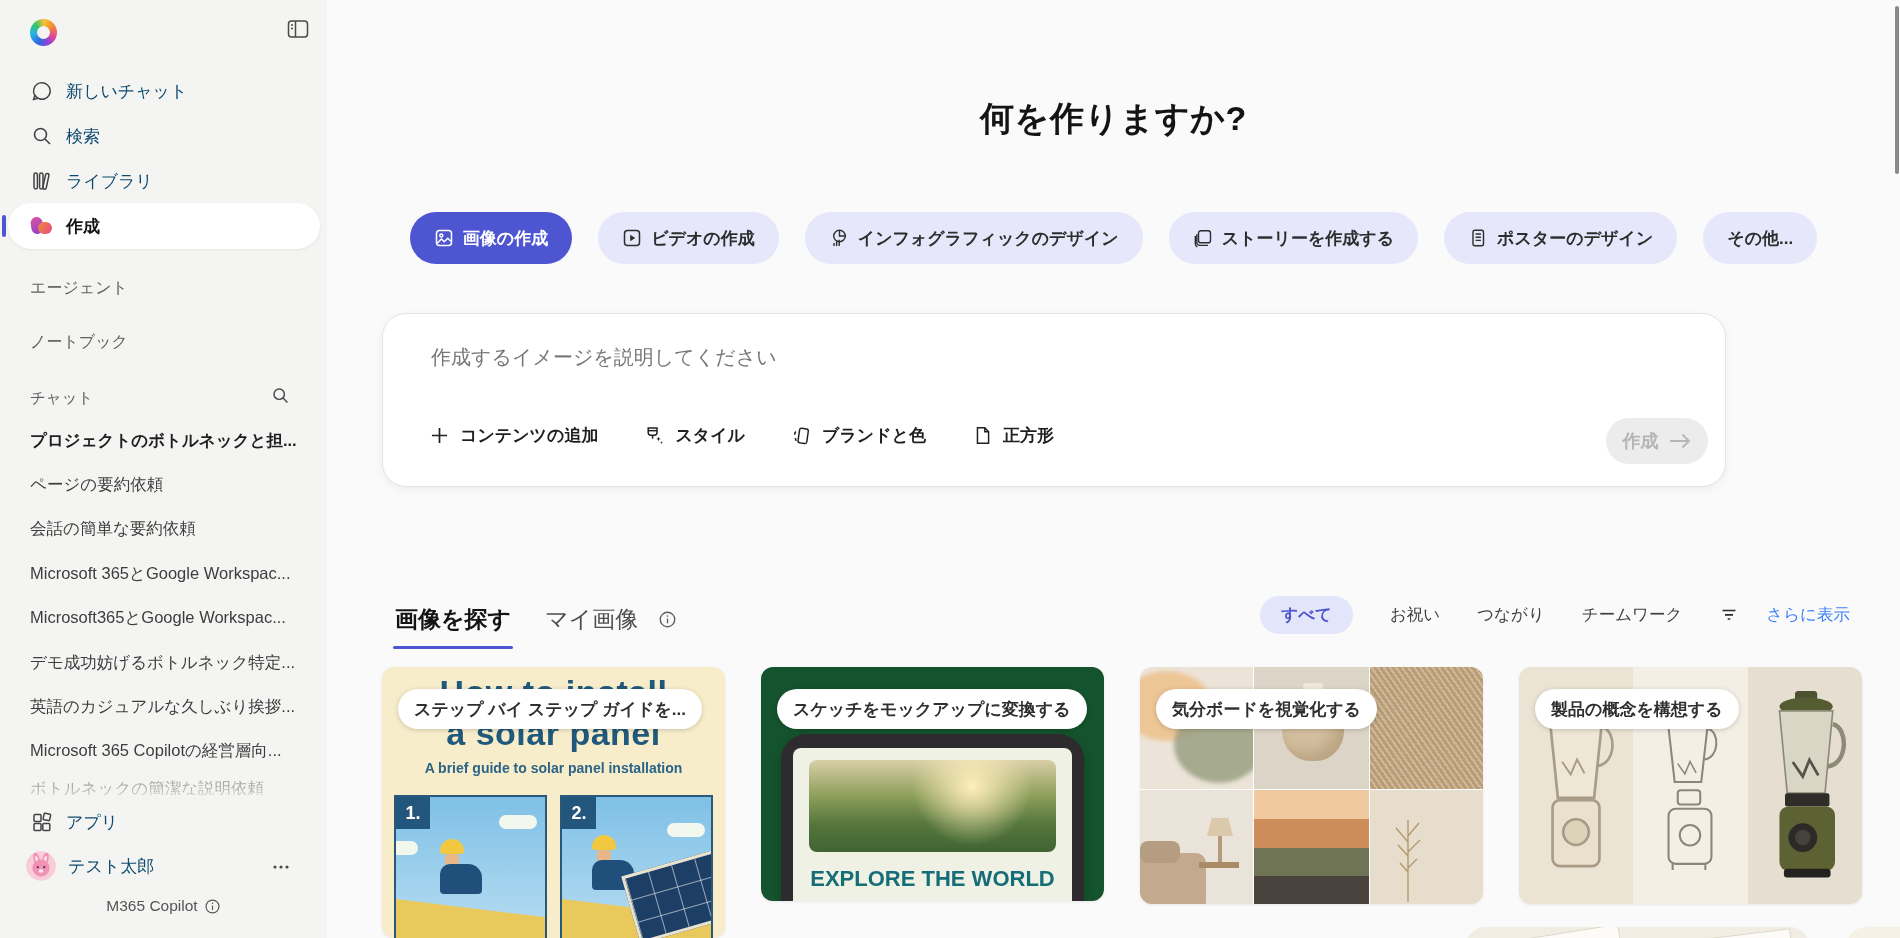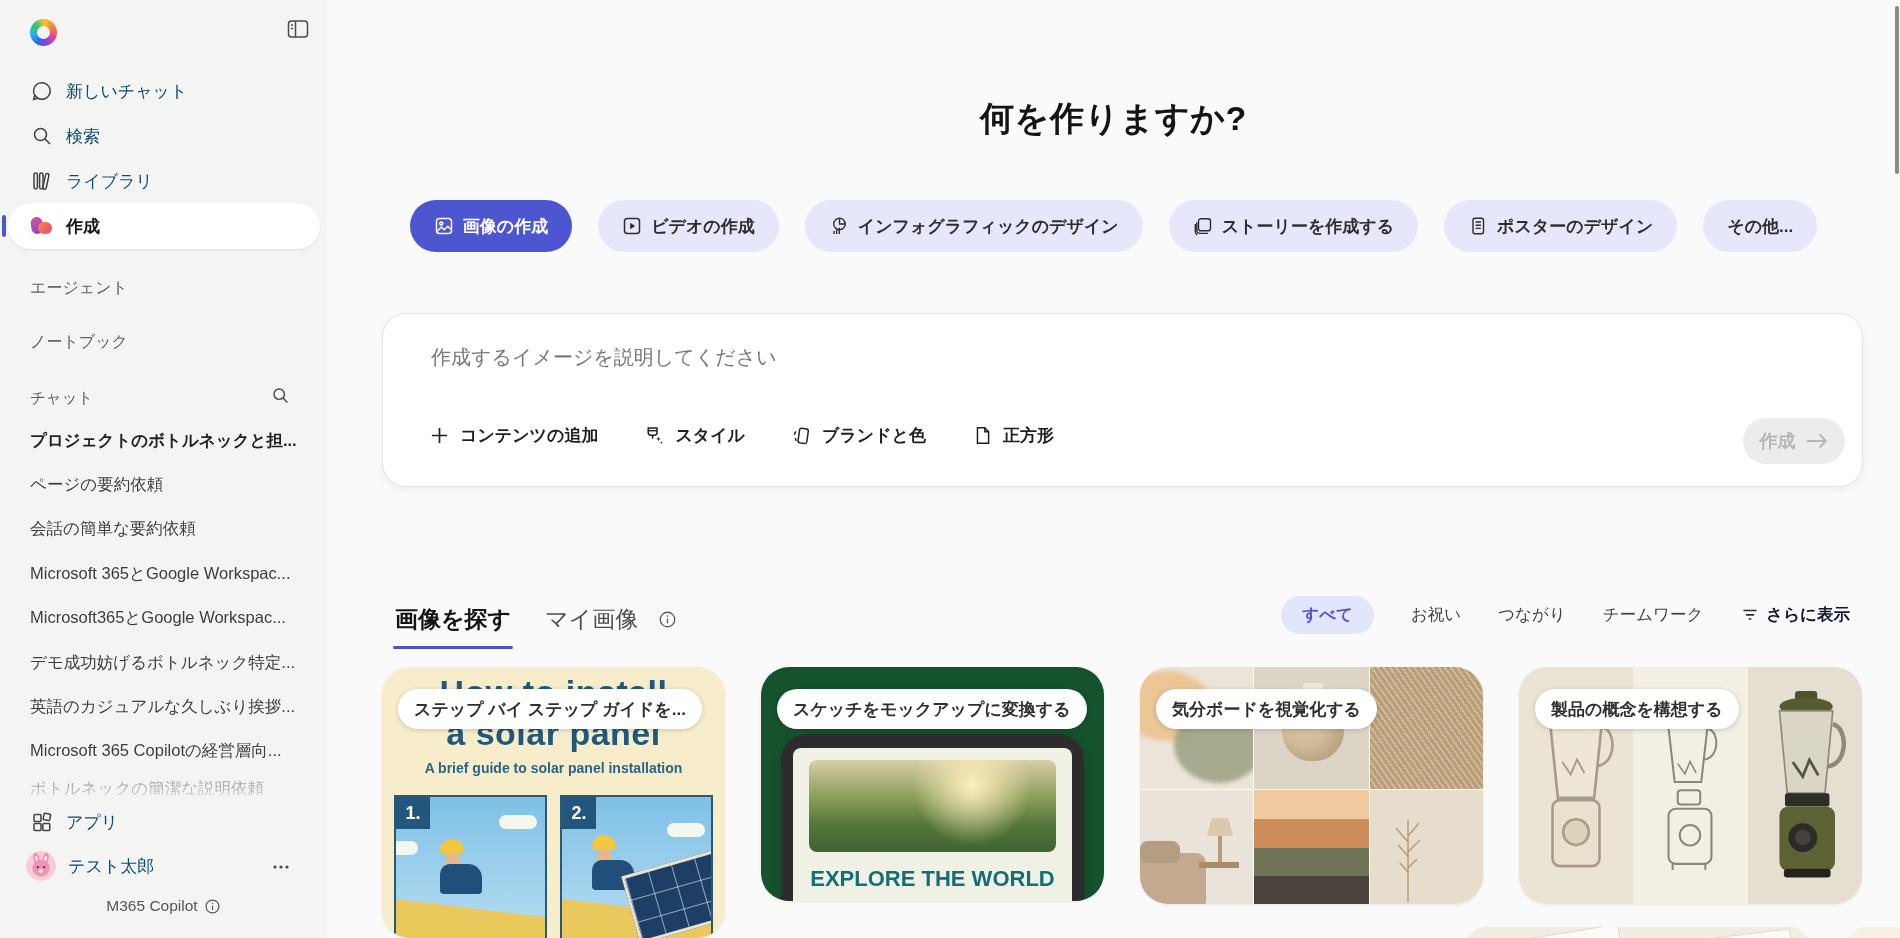--- a/index.html
+++ b/index.html
@@ -40,51 +40,51 @@
   .avatar { width:30px; height:30px; margin-left:26px; flex:0 0 30px; border-radius:50%; overflow:hidden; }
   .sb-footer { position:absolute; left:0; width:327px; top:897px; display:flex; align-items:center; justify-content:center; gap:6px; }
   .sb-footer .ft { font-size:15.5px; color:#555; }
 
   
   .main { position:relative; flex:1; height:938px; background:#fafafa; overflow:hidden; }
   .scroll-thumb { position:absolute; right:1px; top:6px; width:4px; height:168px; border-radius:2px; background:#8a8a8a; }
   .hero-title { position:absolute; top:96px; left:0; width:100%; text-align:center;
     font-size:34px; font-weight:700; color:#141414; letter-spacing:.5px; }
 
-  .pills { position:absolute; top:200px; left:0; width:100%; display:flex; justify-content:center; gap:26px; }
+  .pills { position:absolute; top:212px; left:0; width:100%; display:flex; justify-content:center; gap:26px; }
   .pill { display:flex; align-items:center; gap:9px; height:52px; padding:0 24px; border:none; cursor:pointer;
     border-radius:26px; background:#e6e7fb; font-size:17px; font-weight:700; color:#2d2d2d; font-family:inherit; white-space:nowrap; }
   .pill.active { background:#4e55d1; color:#ffffff; }
   .pill svg { display:block; }
 
-  .composer { position:absolute; left:55px; top:313px; width:1481px; height:174px; background:#ffffff;
+  .composer { position:absolute; left:55px; top:313px; width:1344px; height:174px; background:#ffffff;
     border:1px solid #e4e4e2; border-radius:24px; box-shadow:0 3px 10px rgba(0,0,0,.05); }
   .prompt { position:absolute; left:48px; top:30px; right:60px; font-size:20px; color:#767676; cursor:text; }
   .tools { position:absolute; left:46px; top:110px; display:flex; align-items:center; gap:46px; }
   .tool { display:flex; align-items:center; gap:10px; border:none; background:transparent; cursor:pointer;
     font-size:17px; font-weight:700; color:#1f1f1f; font-family:inherit; }
   .submit { position:absolute; right:17px; top:104px; width:102px; height:46px; border:none; border-radius:23px;
     background:#ececec; color:#b5b5b5; font-size:18px; font-weight:700; font-family:inherit;
     display:flex; align-items:center; justify-content:center; gap:9px; cursor:default; }
 
   .tabs { position:absolute; left:66px; top:598px; display:flex; align-items:center; gap:30px; }
   .tab { position:relative; border:none; background:transparent; cursor:pointer; font-family:inherit;
     font-size:23px; color:#4d4d4d; padding:6px 2px 14px; }
   .tab.active { font-weight:700; color:#141414; }
   .tab.active::after { content:""; position:absolute; left:0; right:0; bottom:0; height:3px; border-radius:2px; background:#4e55d1; }
   .tab-info { border:none; background:transparent; cursor:pointer; margin-left:-12px; padding-bottom:8px; }
 
   .filters { position:absolute; right:50px; top:596px; display:flex; align-items:center; gap:37px; }
   .chip { border:none; background:transparent; cursor:pointer; font-family:inherit; font-size:16.5px; color:#404040; white-space:nowrap; }
   .chip.active { background:#e3e5fb; color:#4d55cc; font-weight:700; height:38px; padding:0 21px; border-radius:19px; }
-  .more-filters { display:flex; align-items:center; gap:6px; border:none; background:transparent; cursor:pointer;
-    font-family:inherit; font-size:16.5px; color:#0f172a;font-weight:bold; }
+  .more-filters { display:flex; align-items:center; gap:27px; border:none; background:transparent; cursor:pointer;
+    font-family:inherit; font-size:16.5px; color:#3b82f6; }
 
   .cards { position:absolute; left:55px; top:667px; display:flex; gap:36px; }
-  .card { position:relative; width:343px; border-radius:28px; overflow:hidden; cursor:pointer; box-shadow:0 1px 3px rgba(0,0,0,.08); }
+  .card { position:relative; width:343px; border-radius:12px; overflow:hidden; cursor:pointer; box-shadow:0 1px 3px rgba(0,0,0,.08); }
   .badge { position:absolute; left:16px; top:22px; height:40px; display:flex; align-items:center; padding:0 16px;
     background:#ffffff; border-radius:20px; font-size:17px; font-weight:700; color:#2f2f2f;
     box-shadow:0 1px 5px rgba(0,0,0,.18); z-index:5; white-space:nowrap; }
 
   
   .card1 { height:271px; background:#f8edca; }
   .sp-t1,.sp-t2 { text-align:center; font-weight:800; color:#20597c; font-size:34px; letter-spacing:.5px; }
   .sp-t1 { margin-top:6px; } .sp-t2 { margin-top:2px; }
   .sp-sub { text-align:center; font-size:14px; font-weight:700; color:#2a6486; margin-top:7px; }
   .sp-panels { position:absolute; left:12px; top:128px; display:flex; gap:13px; }

